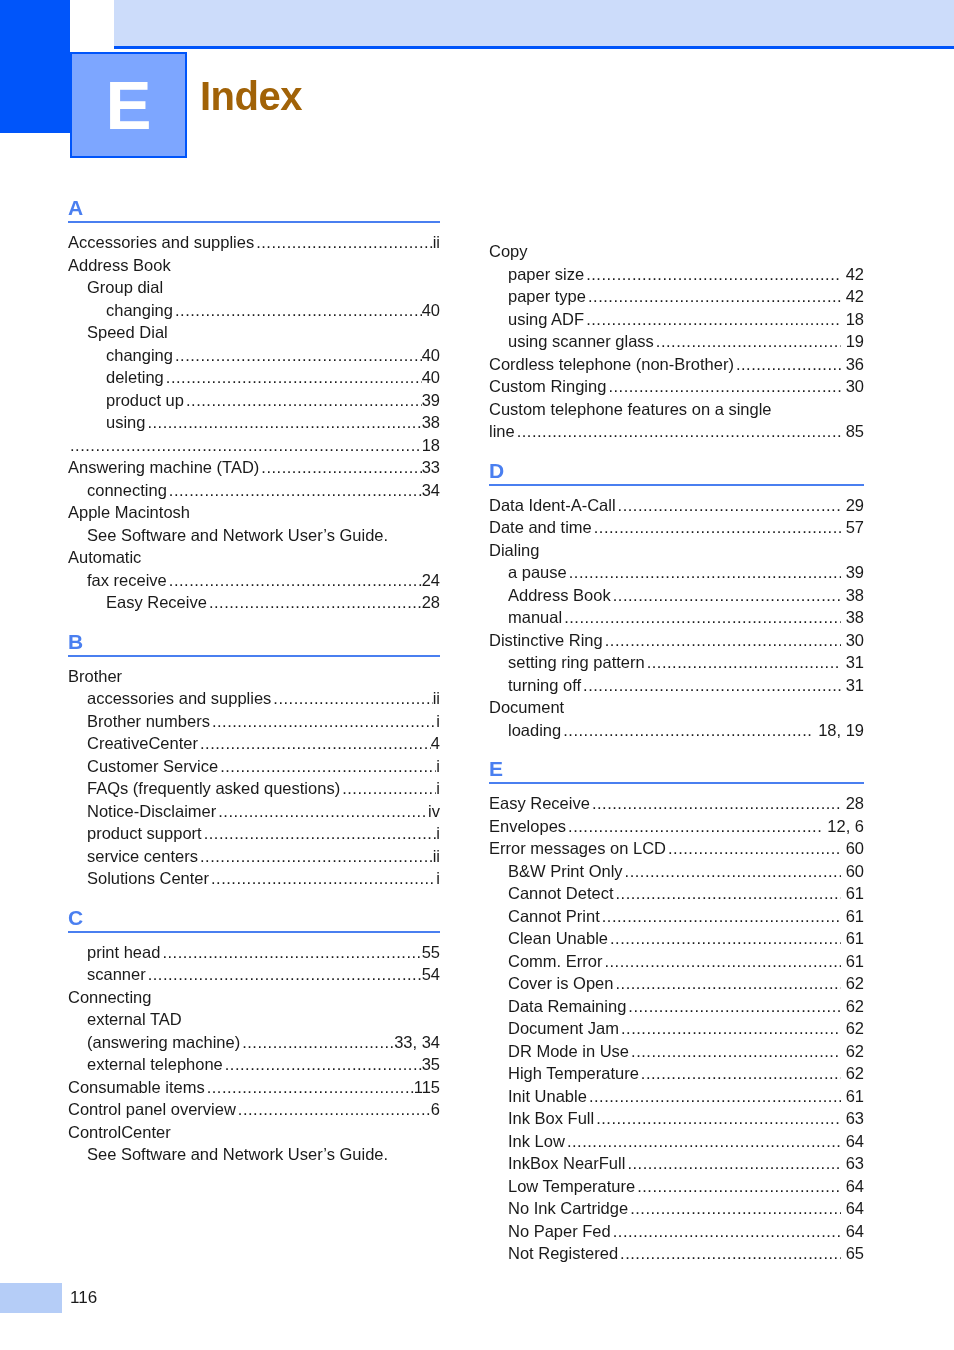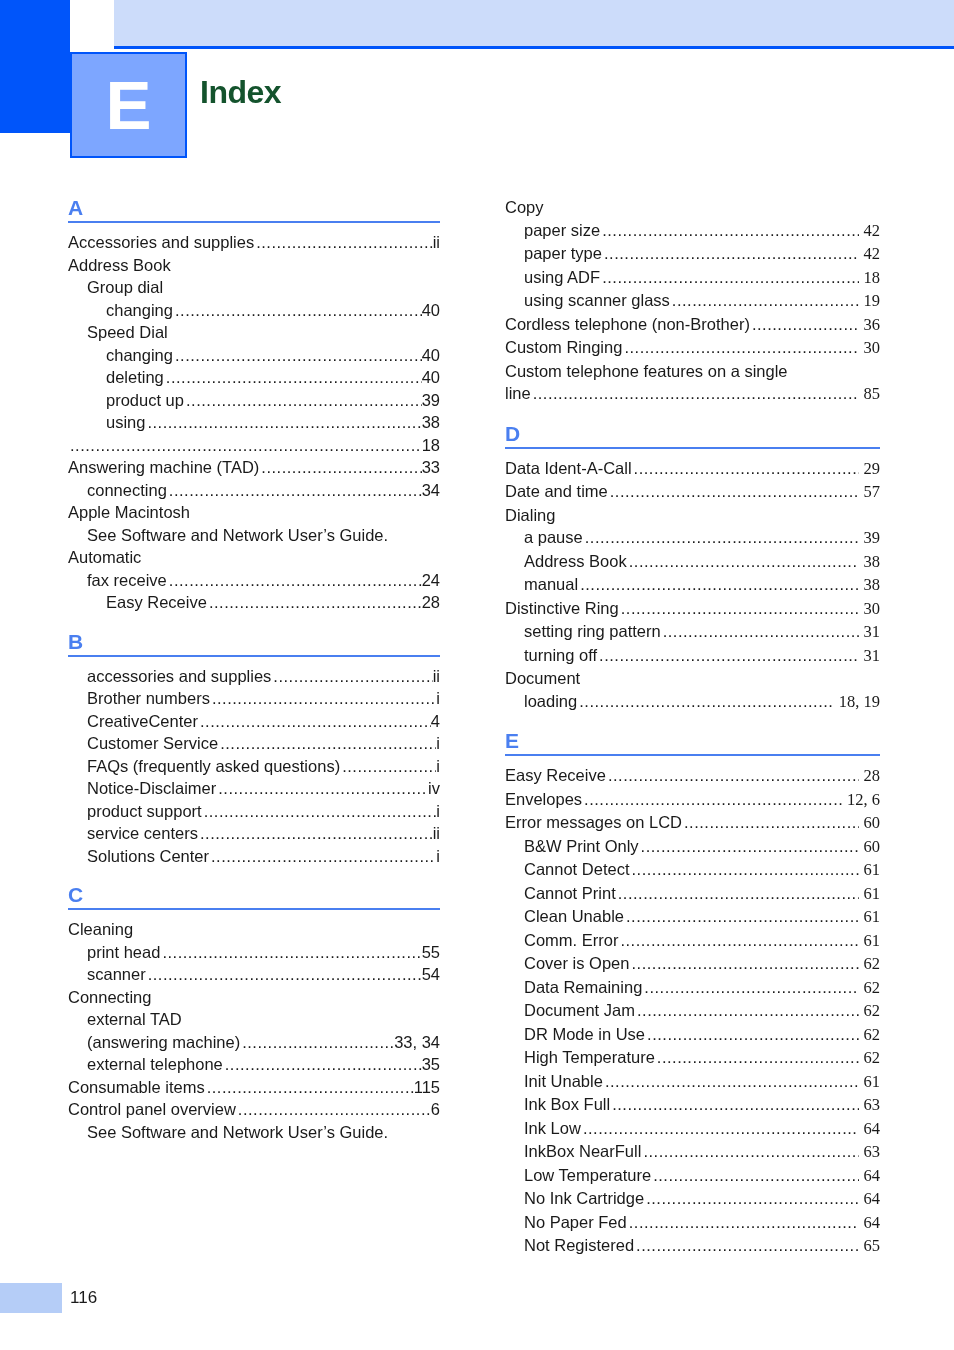--- a/index.html
+++ b/index.html
@@ -52,38 +52,38 @@
     justify-content: center;
     color: #ffffff;
     font-size: 69px;
     font-weight: bold;
     line-height: 1;
     letter-spacing: 0;
   }
   .page-title {
     position: absolute;
     left: 200px; top: 74px;
-    font-size: 32px;
+    font-size: 40px;
     font-weight: bold;
-    color: #14532d;
+    color: #a16207;
     letter-spacing: -0.5px;
   }
 
   
   .index-body {
     position: absolute;
     left: 0; top: 196px;
     width: 954px;
   }
   .col {
     position: absolute;
     top: 0;
   }
   .col-left  { left: 68px;  width: 372px; }
-  .col-right { left: 505px; width: 375px; }
+  .col-right { left: 489px; width: 375px; margin-top: 44px; }
 
   .section {
     margin: 0;
   }
   .section + .section { margin-top: 16px; }
 
   .sec-letter {
     color: #4a7ff0;
     font-size: 21px;
     font-weight: bold;
@@ -116,21 +116,21 @@
     margin-left: 2px;
     min-width: 0;
   }
   .entry .pg {
     flex: 0 0 auto;
     text-align: right;
   }
   
   .col-left .entry .pg { padding-left: 0px; }
   
-  .col-right .entry .pg { padding-left: 5px; font-family: Liberation Serif, serif; }
+  .col-right .entry .pg { padding-left: 5px; }
 
   .lvl0 { padding-left: 0px; }
   .lvl1 { padding-left: 19px; }
   .lvl2 { padding-left: 38px; }
 
   
   .footer-bar {
     position: absolute;
     left: 0; top: 1283px;
     width: 62px; height: 30px;
@@ -235,20 +235,23 @@
             <span class="txt">Easy Receive</span>
             <span class="leader">...................................................................................................................</span>
             <span class="pg">28</span>
           </div>
         </div>
       </div>
       <div class="section">
         <div class="sec-letter">B</div>
         <div class="sec-rule"></div>
         <div class="entries">
+          <div class="entry lvl0 plain">
+            <span class="txt">Brother</span>
+          </div>
           <div class="entry lvl1">
             <span class="txt">accessories and supplies</span>
             <span class="leader">...................................................................................................................</span>
             <span class="pg">ii</span>
           </div>
           <div class="entry lvl1">
             <span class="txt">Brother numbers</span>
             <span class="leader">...................................................................................................................</span>
             <span class="pg">i</span>
           </div>
@@ -286,23 +289,20 @@
             <span class="txt">Solutions Center</span>
             <span class="leader">...................................................................................................................</span>
             <span class="pg">i</span>
           </div>
         </div>
       </div>
       <div class="section">
         <div class="sec-letter">C</div>
         <div class="sec-rule"></div>
         <div class="entries">
-          <div class="entry lvl0 plain">
-            <span class="txt">Cleaning</span>
-          </div>
           <div class="entry lvl1">
             <span class="txt">print head</span>
             <span class="leader">...................................................................................................................</span>
             <span class="pg">55</span>
           </div>
           <div class="entry lvl1">
             <span class="txt">scanner</span>
             <span class="leader">...................................................................................................................</span>
             <span class="pg">54</span>
           </div>
@@ -324,20 +324,23 @@
           </div>
           <div class="entry lvl0">
             <span class="txt">Consumable items</span>
             <span class="leader">...................................................................................................................</span>
             <span class="pg">115</span>
           </div>
           <div class="entry lvl0">
             <span class="txt">Control panel overview</span>
             <span class="leader">...................................................................................................................</span>
             <span class="pg">6</span>
+          </div>
+          <div class="entry lvl0 plain">
+            <span class="txt">ControlCenter</span>
           </div>
           <div class="entry lvl1 plain">
             <span class="txt">See Software and Network User’s Guide.</span>
           </div>
         </div>
       </div>
     </div>
   <div class="col col-right">
       <div class="section">
         <div class="entries">

